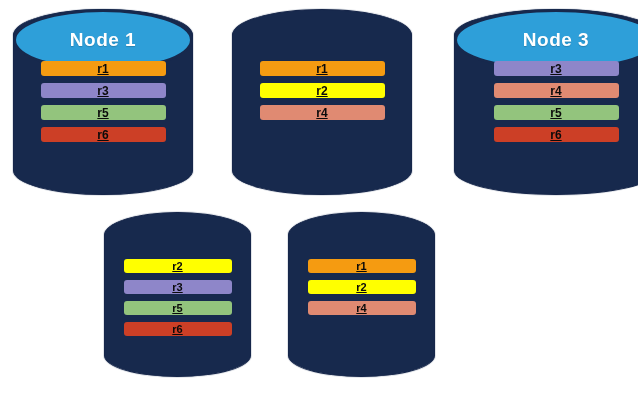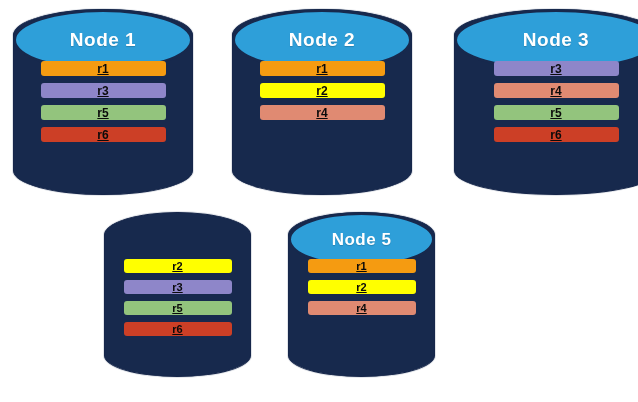--- a/index.html
+++ b/index.html
@@ -118,23 +118,20 @@
     <div class="replica-stack">
       <div class="replica" style="background: rgb(245, 155, 17);">r1</div>
       <div class="replica" style="background: rgb(142, 134, 201);">r3</div>
       <div class="replica" style="background: rgb(147, 196, 125);">r5</div>
       <div class="replica" style="background: rgb(204, 63, 38);">r6</div>
     </div>
   </div>
 
   <div class="node large n2">
     <div class="cyl-body"></div>
-    <div class="cyl-top">
-      <span class="node-title">Node  2</span>
-    </div>
     <div class="replica-stack">
       <div class="replica" style="background: rgb(245, 155, 17);">r1</div>
       <div class="replica" style="background: rgb(255, 255, 0);">r2</div>
       <div class="replica" style="background: rgb(224, 138, 114);">r4</div>
     </div>
   </div>
 
   <div class="node large n3">
     <div class="cyl-body"></div>
     <div class="cyl-top">
@@ -153,23 +150,20 @@
     <div class="replica-stack">
       <div class="replica" style="background: rgb(255, 255, 0);">r2</div>
       <div class="replica" style="background: rgb(142, 134, 201);">r3</div>
       <div class="replica" style="background: rgb(147, 196, 125);">r5</div>
       <div class="replica" style="background: rgb(204, 63, 38);">r6</div>
     </div>
   </div>
 
   <div class="node small n5">
     <div class="cyl-body"></div>
-    <div class="cyl-top">
-      <span class="node-title">Node  5</span>
-    </div>
     <div class="replica-stack">
       <div class="replica" style="background: rgb(245, 155, 17);">r1</div>
       <div class="replica" style="background: rgb(255, 255, 0);">r2</div>
       <div class="replica" style="background: rgb(224, 138, 114);">r4</div>
     </div>
   </div>
 
 </div>
 
 </body></html>

